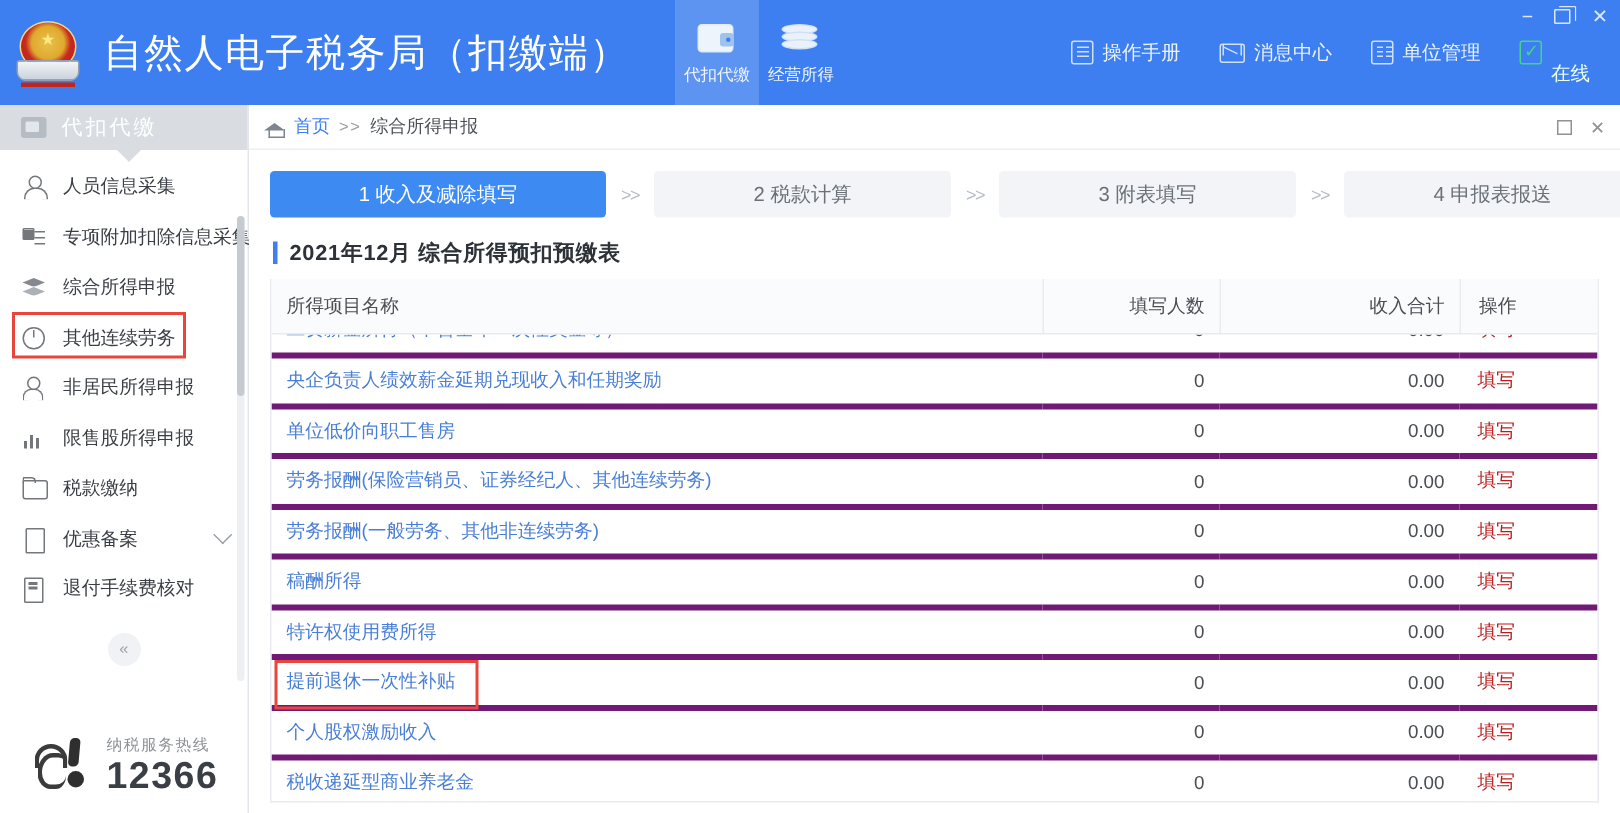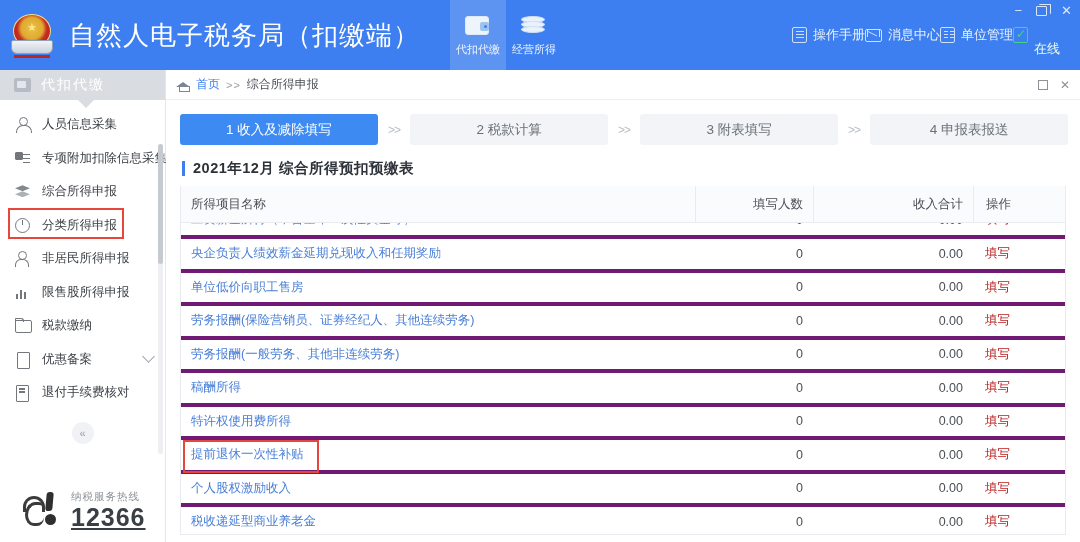--- a/index.html
+++ b/index.html
@@ -61,21 +61,21 @@
   }
   .coins { width:24px; height:20px; position:relative; margin-top:3px; }
   .coins i {
     position:absolute; left:0; width:24px; height:7px; border-radius:50%;
     background:#e9f1fb; border:1.5px solid #cfe0f3; display:block;
   }
   .coins i:nth-child(1){ top:0; }
   .coins i:nth-child(2){ top:5px; }
   .coins i:nth-child(3){ top:10px; }
 
-  .topnav { margin-left:auto; display:flex; align-items:center; margin-right:20px; }
+  .topnav { margin-left:auto; display:flex; align-items:center; gap:26px; margin-right:20px; }
   .topnav-item { display:flex; align-items:center; gap:6px; cursor:pointer; }
   .topnav-item .lbl { color:#eaf2ff; font-size:13px; white-space:nowrap; }
   .ic-box {
     width:15px; height:16px; border:1.4px solid #cfe0fa; border-radius:2px; position:relative;
   }
   .ic-doc:after {
     content:""; position:absolute; left:3px; top:3px; width:8px; height:1.4px;
     background:#cfe0fa; box-shadow:0 3px 0 #cfe0fa, 0 6px 0 #cfe0fa;
   }
   .ic-mail { width:17px; height:13px; }
@@ -180,21 +180,21 @@
   .hl-ico { width:40px; height:44px; position:relative; }
   .hl-ico .head { position:absolute; left:3px; top:14px; width:19px; height:24px;
                   border:3px solid #3b3b3b; border-radius:60% 30% 40% 50%; border-right:none; }
   .hl-ico .band { position:absolute; left:1px; top:8px; width:22px; height:16px;
                   border:3px solid #3b3b3b; border-bottom:none; border-radius:14px 14px 0 0; }
   .hl-ico .bang { position:absolute; left:24px; top:4px; width:7px; height:19px;
                   background:#2f2f2f; border-radius:3px; transform:skewX(-5deg); }
   .hl-ico .dot  { position:absolute; left:23px; top:26px; width:11px; height:11px;
                   background:#2f2f2f; border-radius:50%; }
   .hl-txt .t1 { font-size:10.5px; color:#8d9298; letter-spacing:1px; }
-  .hl-txt .t2 { font-size:25px; color:#3a3f45; font-weight:700; letter-spacing:1px; line-height:27px;text-decoration:underline; }
+  .hl-txt .t2 { font-size:25px; color:#3a3f45; font-weight:700; letter-spacing:1px; line-height:27px; }
 
   
   .content { position:absolute; left:166px; top:70px; width:914px; height:472px; background:#fff; }
   .crumbbar {
     height:30px; display:flex; align-items:center; gap:6px; padding-left:10px;
     border-bottom:1px solid #eceff3; position:relative;
   }
   .home-ico { width:14px; height:13px; position:relative; }
   .home-ico:before { content:""; position:absolute; left:0; top:4px; width:0; height:0;
                      border-left:7px solid transparent; border-right:7px solid transparent; border-bottom:5px solid #7d8590; }
@@ -327,21 +327,21 @@
       <div class="side-item">
         <span class="side-ico si-list"></span>
         <span class="lbl">专项附加扣除信息采集</span>
       </div>
       <div class="side-item">
         <span class="side-ico si-layers"></span>
         <span class="lbl">综合所得申报</span>
       </div>
       <div class="side-item">
         <span class="side-ico si-clock"></span>
-        <span class="lbl">分类所得申报</span>
+        <span class="lbl">其他连续劳务</span>
       </div>
       <div class="side-item">
         <span class="side-ico si-user2"></span>
         <span class="lbl">非居民所得申报</span>
       </div>
       <div class="side-item">
         <span class="side-ico si-chart"></span>
         <span class="lbl">限售股所得申报</span>
       </div>
       <div class="side-item">
@@ -389,21 +389,21 @@
       <span class="crumb-link">首页</span>
       <span class="crumb-sep">&gt;&gt;</span>
       <span class="crumb-cur">综合所得申报</span>
       <span class="crumb-ctrls">
         <span class="cc sq2"></span>
         <span class="cc">✕</span>
       </span>
     </div>
 
     <div class="steps">
-      <div class="step active" style="width:198px">1 收入及减除填写</div>
+      <div class="step active" style="width:224px">1 收入及减除填写</div>
       <span class="step-arrow">&gt;&gt;</span>
       <div class="step" style="width:198px">2 税款计算</div>
       <span class="step-arrow">&gt;&gt;</span>
       <div class="step" style="width:198px">3 附表填写</div>
       <span class="step-arrow">&gt;&gt;</span>
       <div class="step" style="width:198px">4 申报表报送</div>
     </div>
 
     <div class="sect-title">
       <span class="bar"></span>

